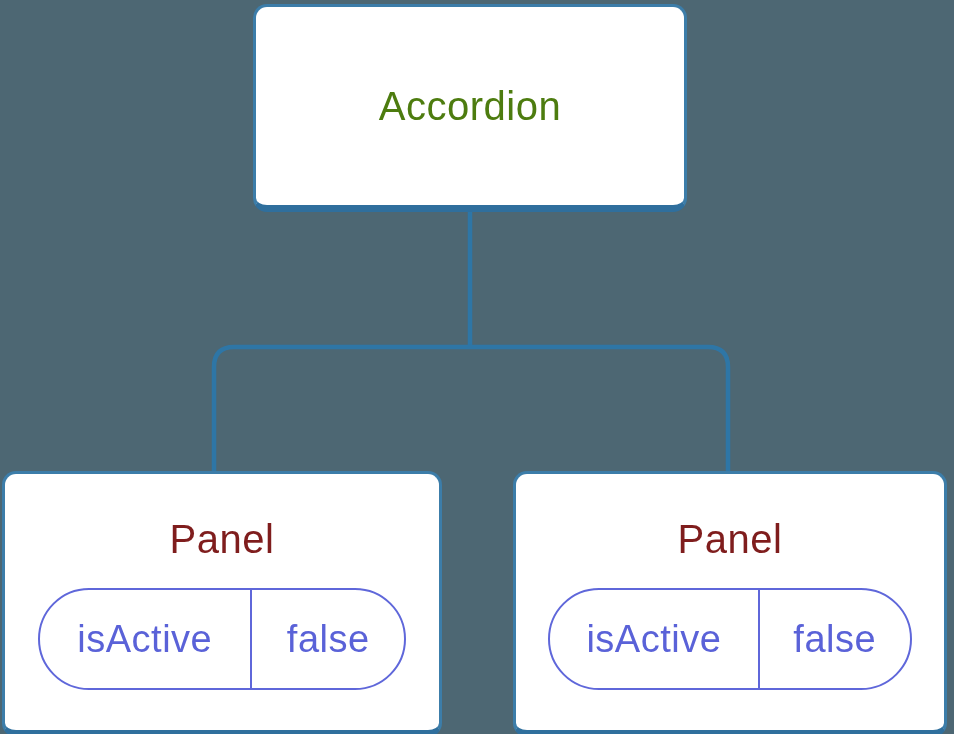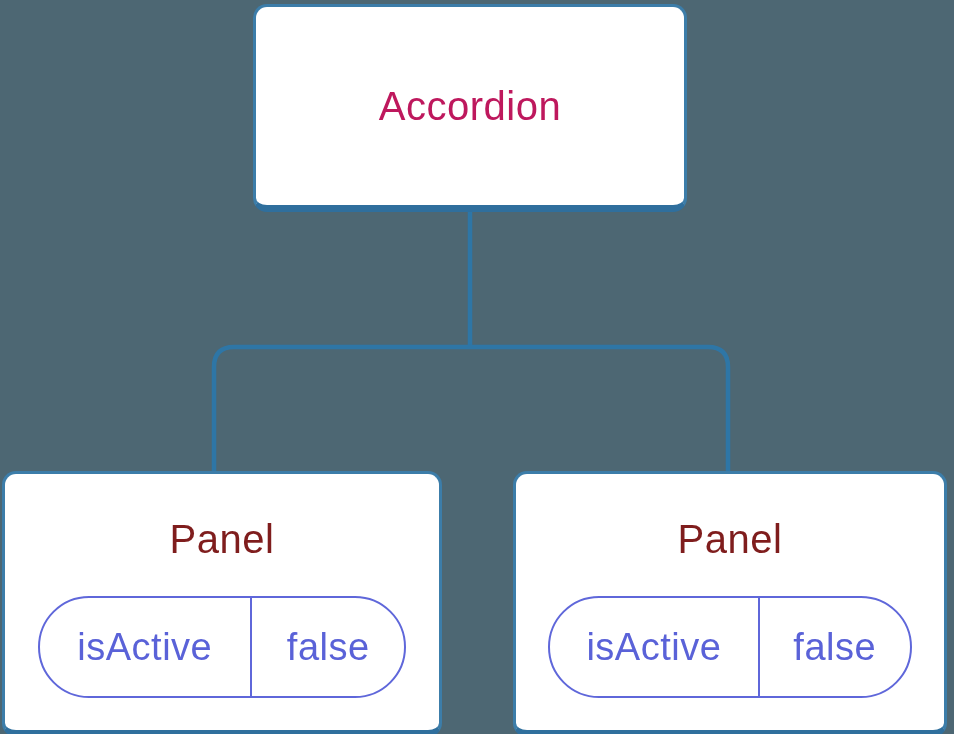--- a/index.html
+++ b/index.html
@@ -31,21 +31,21 @@
   .node-root {
     left: 253px;
     top: 4px;
     width: 434px;
     height: 208px;
     display: flex;
     align-items: center;
     justify-content: center;
   }
   .node-label {
-    color: #be185d;
+    color: #4d7c0f;
     font-size: 40px;
     font-weight: 500;
     letter-spacing: 0.5px;
   }
   .node-panel {
     top: 471px;
     height: 266px;
     display: flex;
     flex-direction: column;
     align-items: center;
@@ -54,21 +54,21 @@
   .node-panel-left  { left: 2px;   width: 440px; }
   .node-panel-right { left: 513px; width: 434px; }
   .panel-title {
     color: #7f1d1d;
     font-size: 40px;
     font-weight: 500;
     line-height: 1.15;
     letter-spacing: 0.5px;
   }
   .state-pill {
-    margin-top: 34px;
+    margin-top: 26px;
     width: 85%;
     height: 102px;
     box-sizing: border-box;
     border: 2.5px solid #5F67DA;
     border-radius: 999px;
     display: flex;
     align-items: stretch;
     overflow: hidden;
   }
   .pill-cell {

